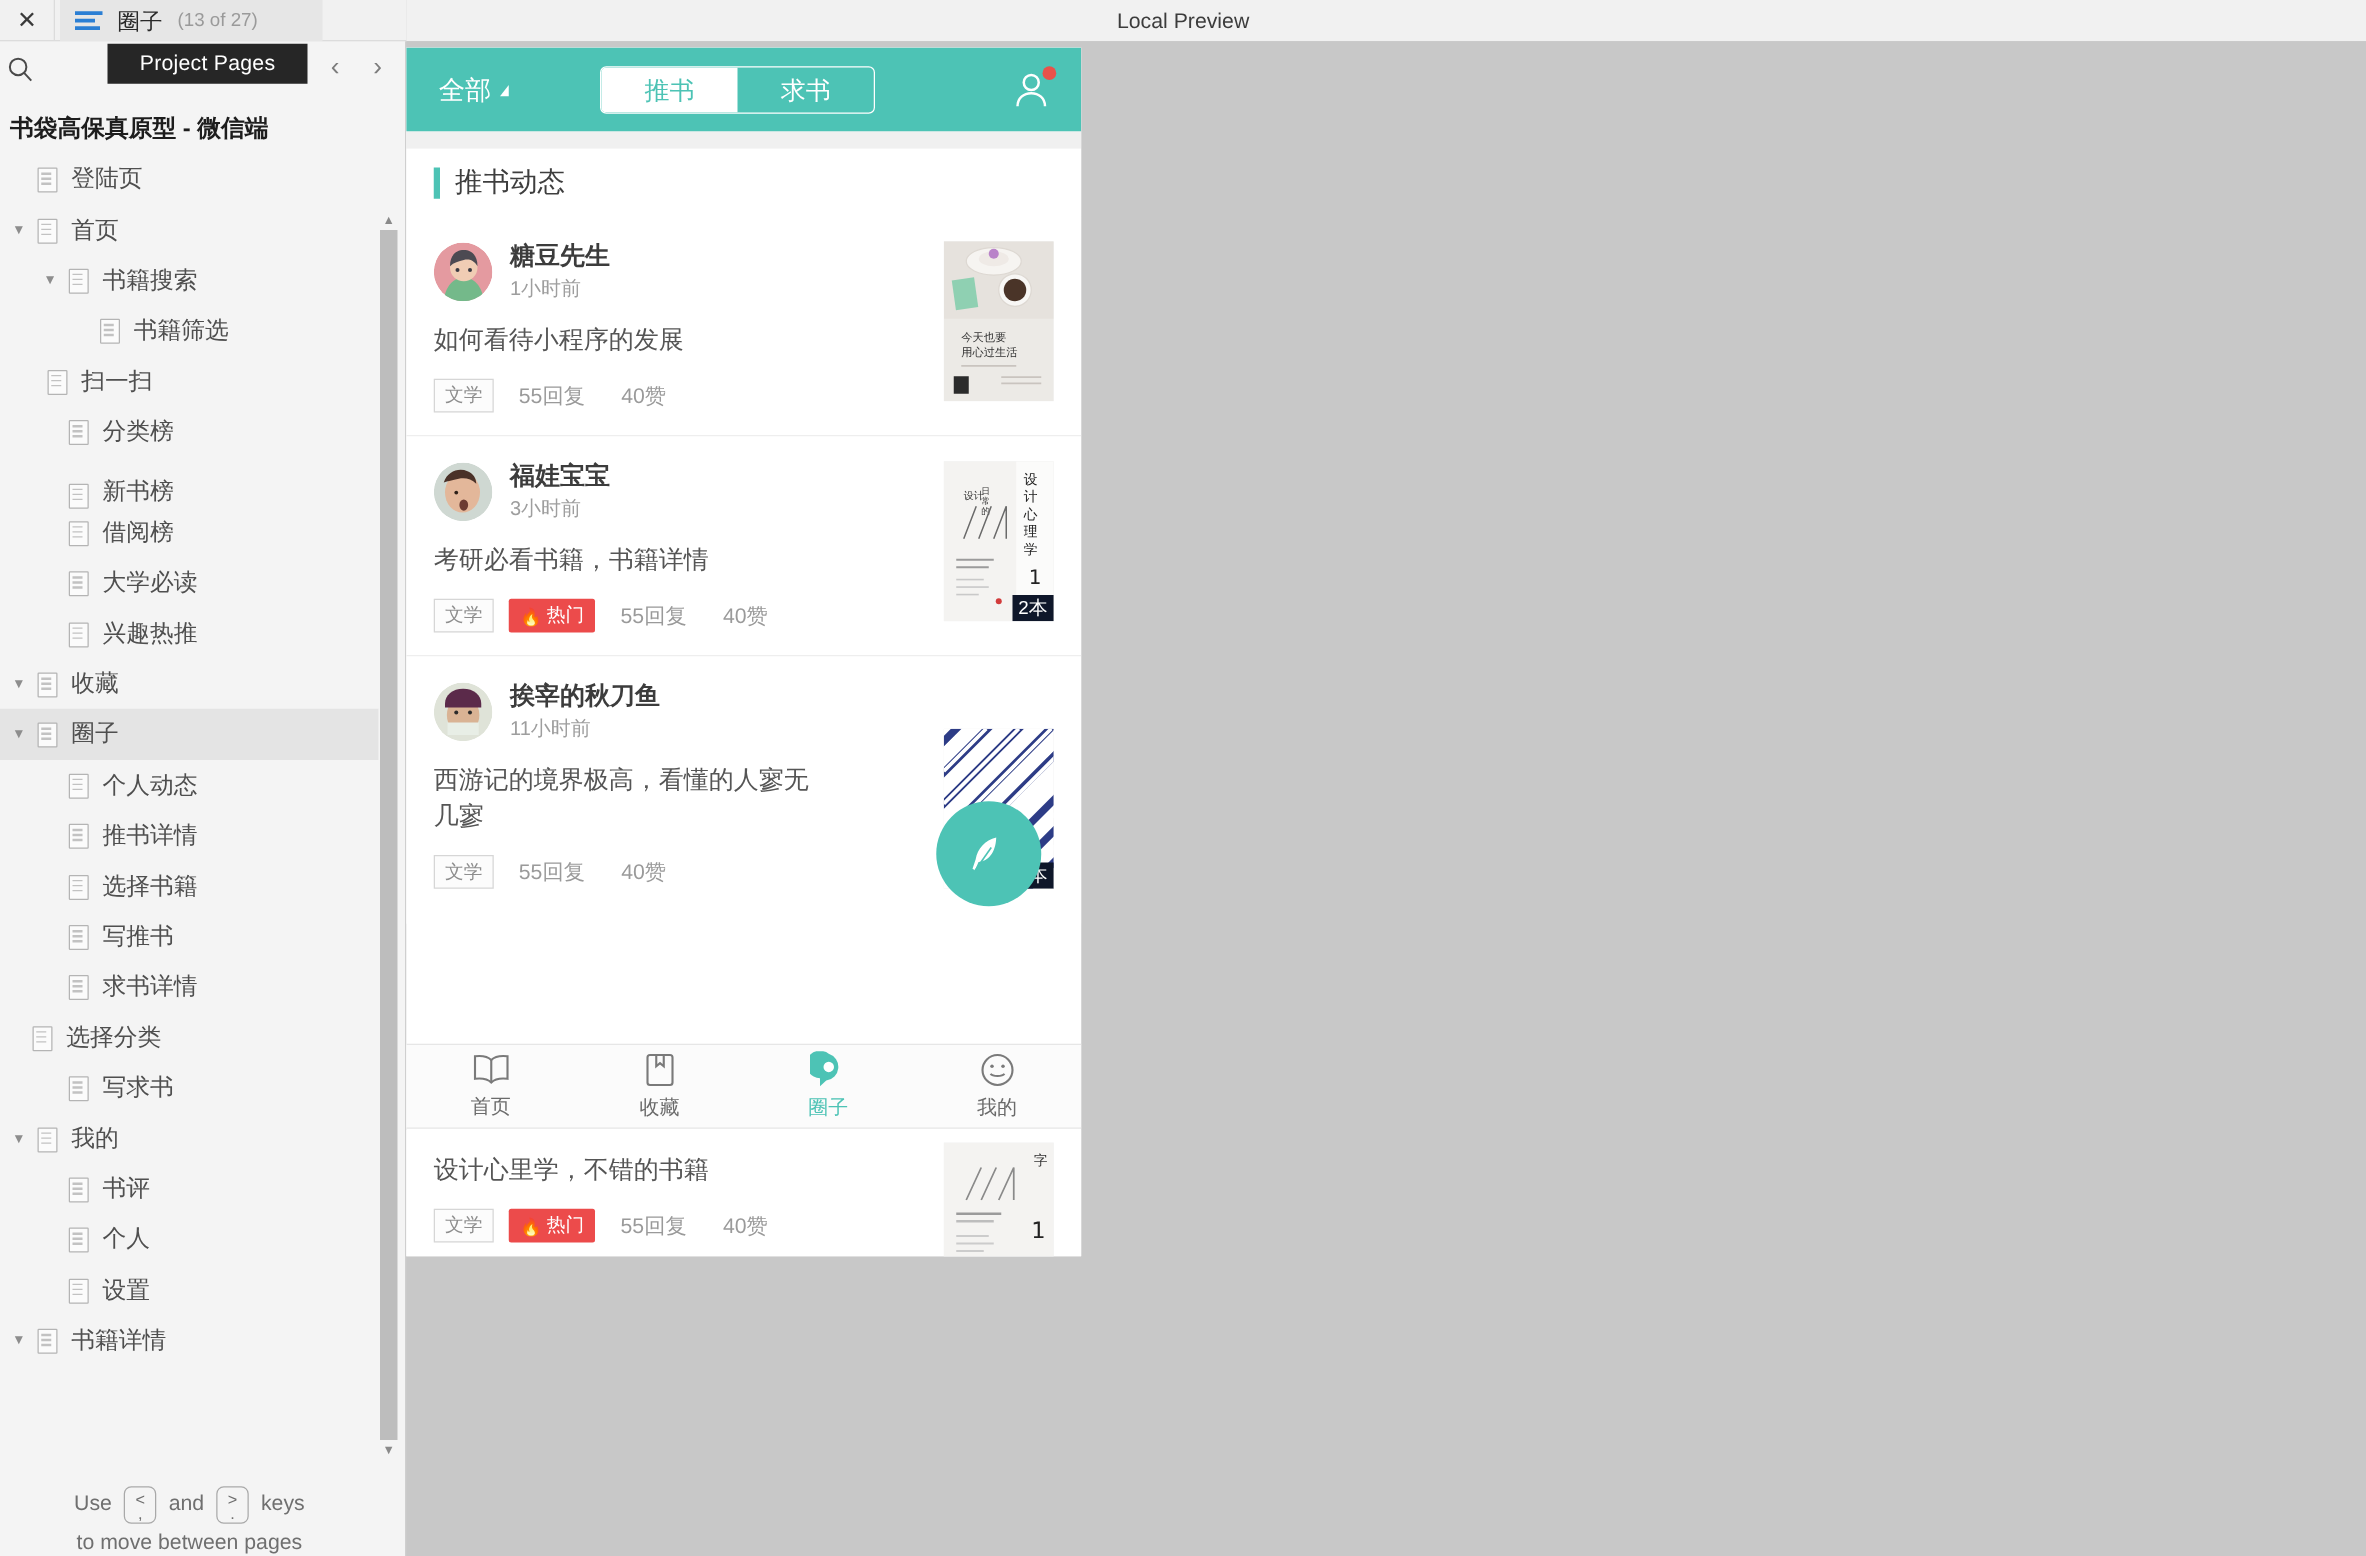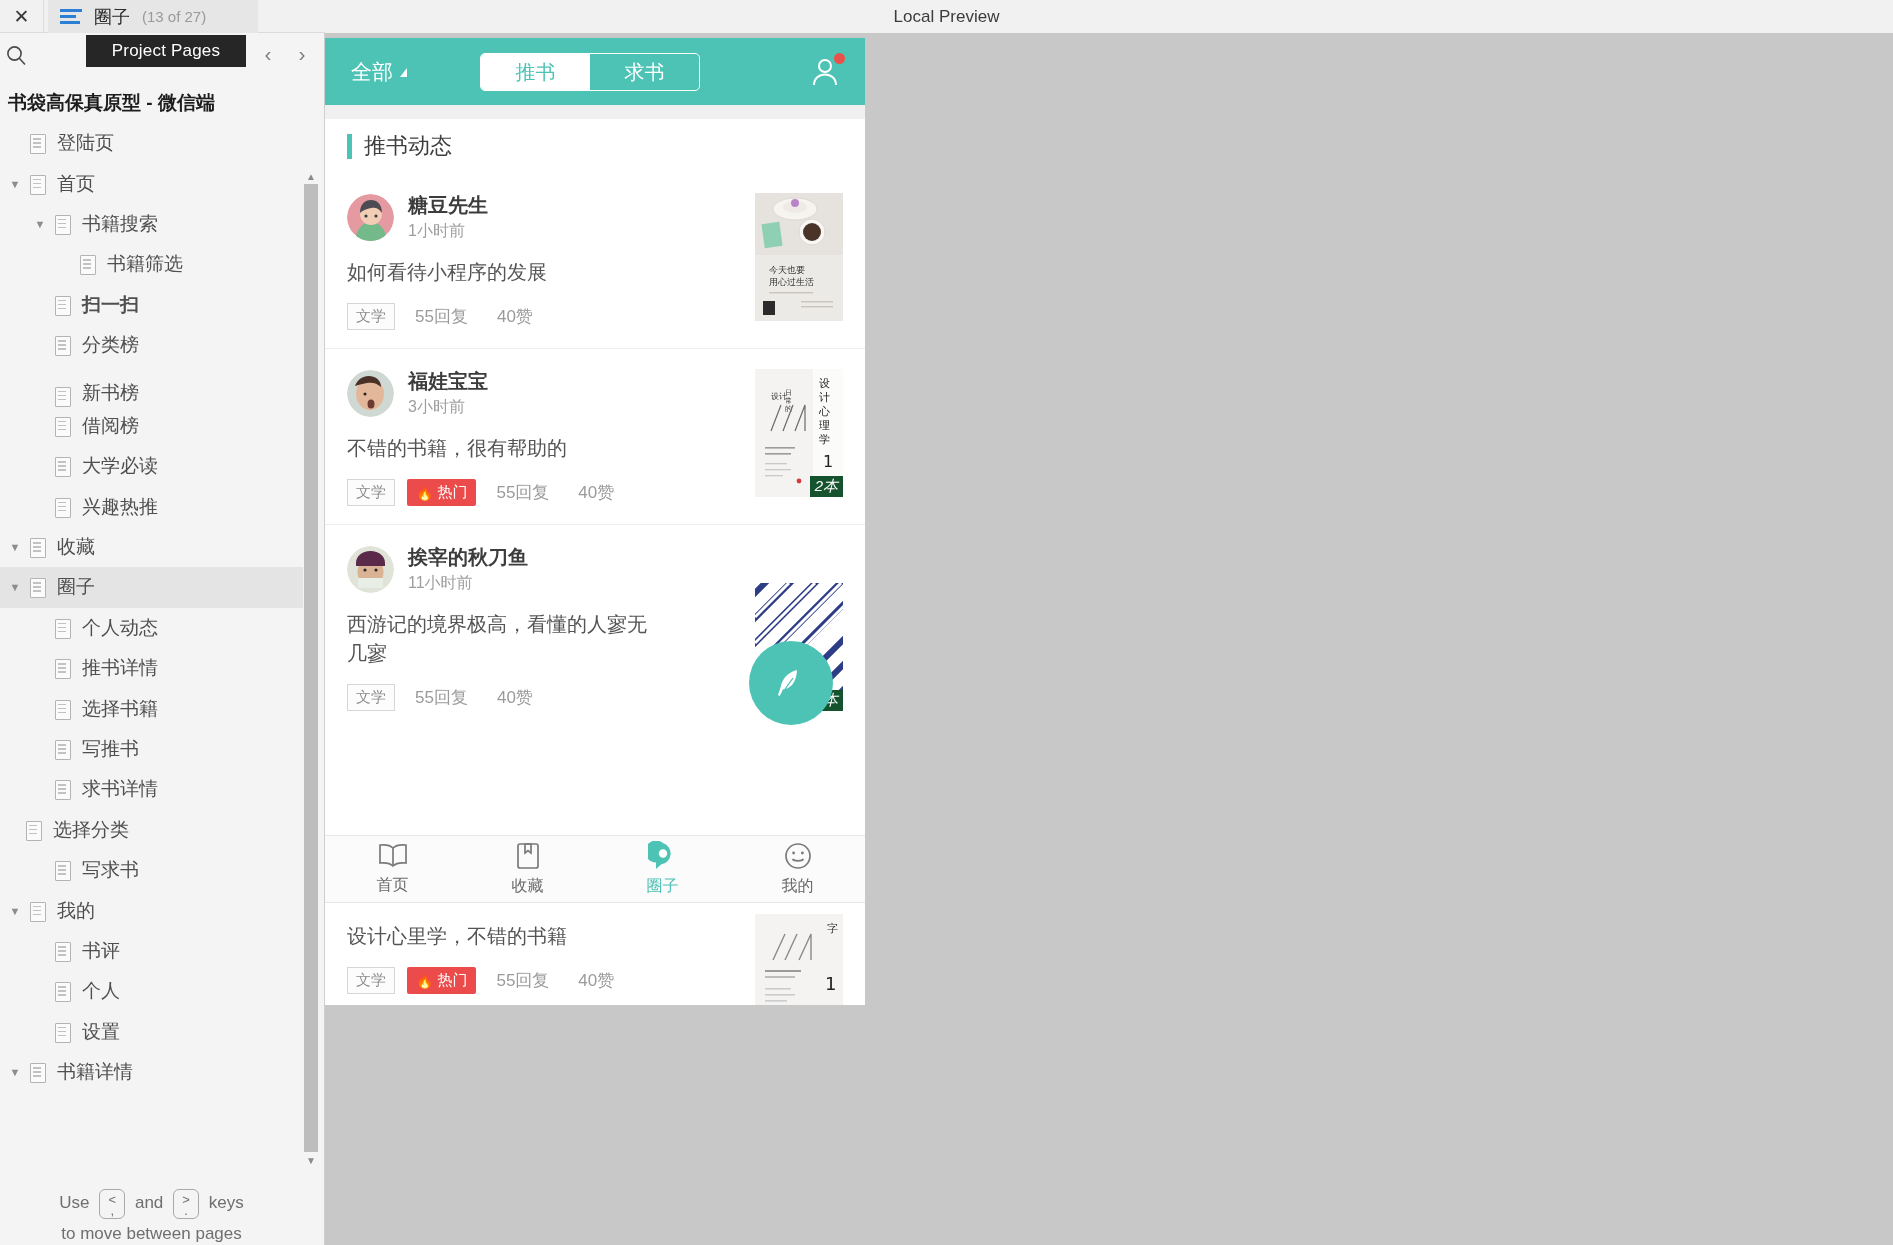--- a/index.html
+++ b/index.html
@@ -218,22 +218,22 @@
     background:#ec4b4b; color:#ffffff; font-size:15px; padding:4px 9px;
     display:flex; align-items:center; gap:4px; border-radius:2px;
   }
   .flame { font-size: 14px; }
   .counts { font-size: 17px; color:#9a9a9a; margin-left: 8px; display:flex; gap:29px;}
   .cover {
     position:absolute; right: 22px; width: 88px; height: 128px;
     background:#f2f2f2; overflow:hidden;
   }
   .cover-badge {
-    position:absolute; right:0; bottom:0; background:#14532d; color:#fff;
-    font-size:15px; padding: 1px 5px; font-style: italic;
+    position:absolute; right:0; bottom:0; background:#0f172a; color:#fff;
+    font-size:15px; padding: 1px 5px;
   }
 
   
   #fab {
     position:absolute; right: 32px; bottom: 280px; width: 84px; height: 84px;
     border-radius: 50%; background:#4dc3b5; z-index: 25;
     display:flex; align-items:center; justify-content:center; cursor:pointer;
   }
 
   
@@ -302,21 +302,21 @@
       <div class="tree-row" style="padding-left: 29px;">
         <span class="tw">▼</span>
         <span class="pageicon"></span>
         <span>书籍搜索</span>
       </div>
       <div class="tree-row" style="padding-left: 54px;">
         <span class="tw"></span>
         <span class="pageicon"></span>
         <span>书籍筛选</span>
       </div>
-      <div class="tree-row" style="padding-left: 29px; font-weight: bold;">
+      <div class="tree-row" style="padding-left: 12px;">
         <span class="tw"></span>
         <span class="pageicon"></span>
         <span>扫一扫</span>
       </div>
       <div class="tree-row" style="padding-left: 29px;">
         <span class="tw"></span>
         <span class="pageicon"></span>
         <span>分类榜</span>
       </div>
       <div class="tree-row" style="padding-left: 29px; align-items: flex-end;">
@@ -510,21 +510,21 @@
                 <ellipse cx="23" cy="24" rx="14" ry="16" fill="#e3b79a"></ellipse>
                 <path d="M8 16c3-9 12-12 19-9 5 2 7 6 7 10-4-4-9-5-14-4-5 1-9 2-12 3z" fill="#4a3128"></path>
                 <circle cx="18" cy="24" r="1.5" fill="#2d2018"></circle>
                 <ellipse cx="24" cy="34" rx="3.5" ry="4.5" fill="#6b3b32"></ellipse>
               </svg></div>
             <div>
               <div class="uname">福娃宝宝</div>
               <div class="utime">3小时前</div>
             </div>
           </div>
-          <div class="ctext">不错的书籍，很有帮助的</div>
+          <div class="ctext">考研必看书籍，书籍详情</div>
           <div class="cmeta">
             <span class="tag">文学</span>
             <span class="hot">
               <span class="flame">🔥</span>
               <span>热门</span>
             </span>
             <span class="counts">
               <span>55回复</span>
               <span>40赞</span>
             </span>

